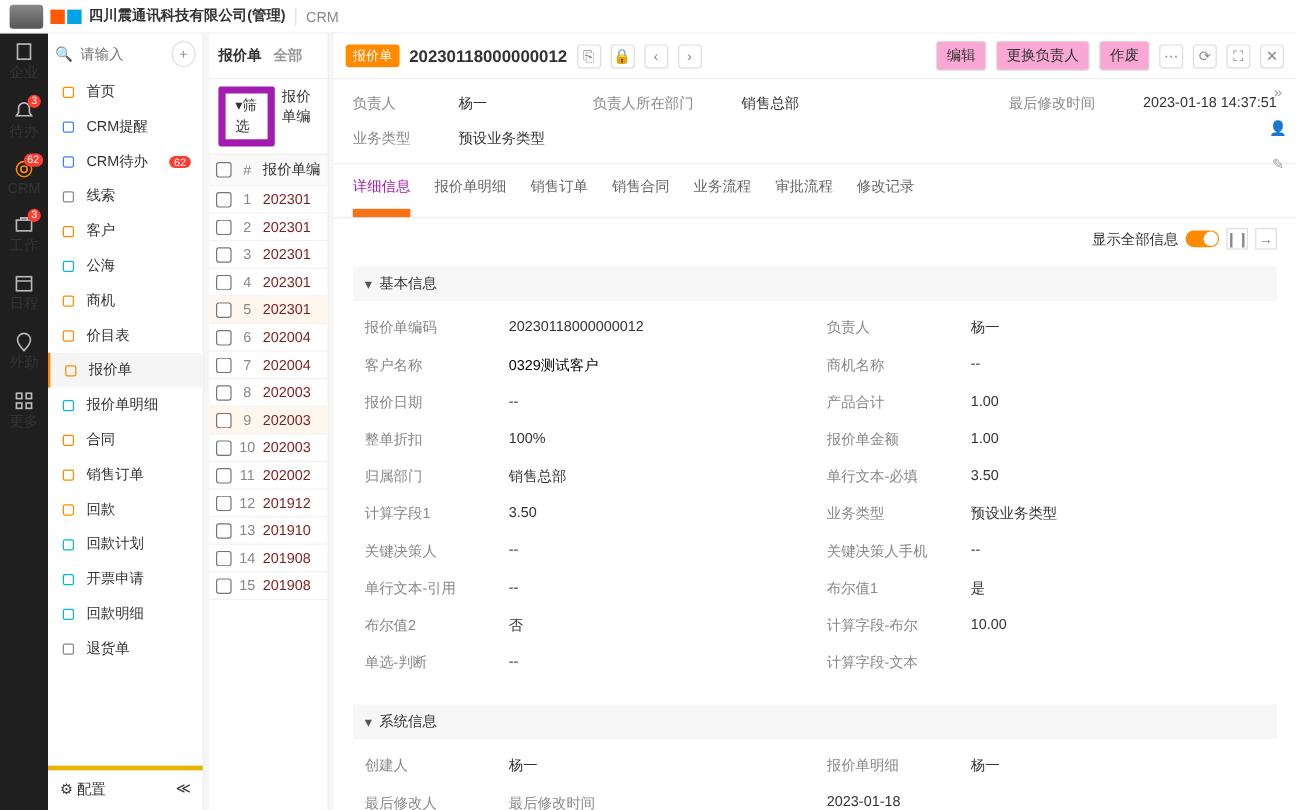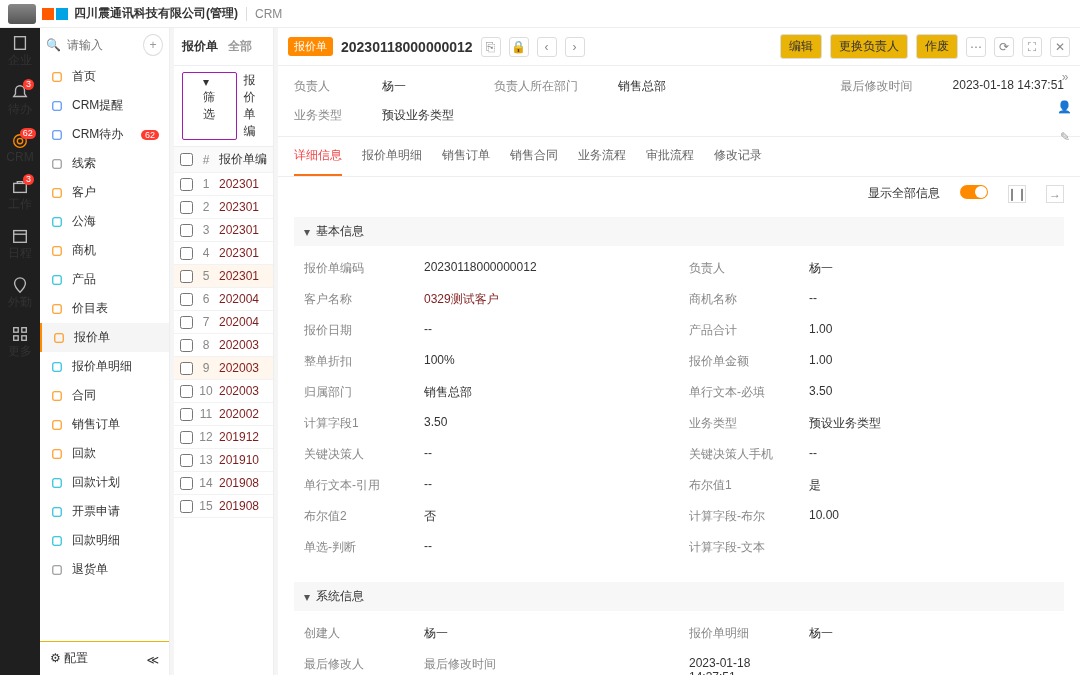--- a/index.html
+++ b/index.html
@@ -22,57 +22,57 @@
 .sb-search input{flex:1;border:none;outline:none;color:#999;width:70px}
 .sb-search .plus{width:22px;height:22px;border:1px solid #ddd;border-radius:50%;display:flex;align-items:center;justify-content:center;color:#999;cursor:pointer}
 .sb-list{flex:1;overflow:auto}
 .sb-item{display:flex;align-items:center;padding:6px 10px;gap:8px;cursor:pointer;color:#555}
 .sb-item.active{background:#f5f5f5;border-left:2px solid #ff8a00}
 .sb-item .ico{width:14px;height:14px;display:inline-flex}
 .sb-item .ico svg{width:14px;height:14px;stroke:#ff8a00;fill:none;stroke-width:1.5}
 .sb-item.c-blue .ico svg{stroke:#3b82f6}
 .sb-item.c-teal .ico svg{stroke:#06b6d4}
 .sb-item.c-gray .ico svg{stroke:#888}
-.sb-bottom{padding:8px 10px;border-top:1px solid #eab308;display:flex;align-items:flex-end;justify-content:space-between;color:#888;cursor:pointer}
+.sb-bottom{padding:8px 10px;border-top:4px solid #eab308;display:flex;align-items:flex-start;justify-content:space-between;color:#888;cursor:pointer}
 .listcol{width:100px;border-right:1px solid #eee;display:flex;flex-direction:column}
 .listcol .tabs{display:flex;gap:10px;padding:10px 8px;border-bottom:1px solid #eee;font-weight:600}
 .listcol .tabs span{cursor:pointer}
 .listcol .filter{display:flex;gap:6px;padding:6px 8px;color:#888;border-bottom:1px solid #eee}
-.listcol .filter .fbtn{border:1px solid #a21caf;padding:2px 20px;border-radius:2px;cursor:pointer}
+.listcol .filter .fbtn{border:6px solid #a21caf;padding:2px 8px;border-radius:2px;cursor:pointer}
 .tbl{flex:1;overflow:hidden}
 .trow{display:flex;align-items:center;padding:4px 6px;border-bottom:1px solid #f2f2f2;gap:6px}
 .trow.hd{color:#888;background:#fafafa}
 .trow.sel{background:#fff6ee}
 .trow input{margin:0}
 .trow .n{width:14px;text-align:center;color:#888}
 .trow .code{color:#7f1d1d;overflow:hidden;text-overflow:ellipsis;white-space:nowrap;cursor:pointer}
 .detail{flex:1;position:relative;background:#fff}
 .dhdr{display:flex;align-items:center;padding:6px 10px;gap:8px;border-bottom:1px solid #eee}
 .tag{background:#ff8a00;color:#fff;padding:2px 6px;border-radius:3px;font-size:11px}
 .dhdr .docno{font-weight:700;font-size:14px}
 .dhdr .iconbtn{width:20px;height:20px;border:1px solid #ddd;border-radius:3px;display:flex;align-items:center;justify-content:center;cursor:pointer;color:#888}
 .dhdr .spacer{flex:1}
-.dhdr .btn{border:1px solid #ddd;padding:3px 8px;border-radius:3px;cursor:pointer;background:#eab308}
+.dhdr .btn{border:1px solid #ddd;padding:3px 8px;border-radius:3px;cursor:pointer;background:#f9a8d4}
 .summary{display:flex;padding:12px 16px;gap:40px;border-bottom:1px solid #eee}
 .summary .col{display:flex;flex-direction:column;gap:12px}
 .summary .lbl{color:#888}
 .summary .val{color:#333}
 .dtabs{display:flex;gap:20px;padding:0 16px;border-bottom:1px solid #eee}
 .dtabs .t{padding:10px 0;cursor:pointer;color:#666}
-.dtabs .t.active{color:#ef4444;border-bottom:2px solid #f97316}
-.bar{display:flex;justify-content:flex-end;gap:20px;padding:8px 16px}
+.dtabs .t.active{color:#a21caf;border-bottom:7px solid #f97316}
+.bar{display:flex;justify-content:flex-end;align-items:center;gap:6px;padding:8px 16px}
 .toggle{width:28px;height:14px;background:#ff8a00;border-radius:7px;position:relative}
 .toggle:after{content:"";position:absolute;right:1px;top:1px;width:12px;height:12px;background:#fff;border-radius:50%}
 .sqbtn{width:18px;height:18px;border:1px solid #ddd;display:flex;align-items:center;justify-content:center;cursor:pointer;color:#888}
 .sect{padding:6px 16px}
 .sect-hd{background:#f7f7f7;padding:6px 10px;display:flex;align-items:center;gap:6px;color:#555;cursor:pointer}
 .grid{display:grid;grid-template-columns:100px 1fr 100px 1fr;row-gap:14px;column-gap:20px;padding:14px 10px}
 .grid .k{color:#888}
 .grid .v{color:#333}
-.grid .v.link{color:#7f1d1d;cursor:pointer}
+.grid .v.link{color:#000000;cursor:pointer}
 .rpanel{position:absolute;right:6px;top:40px;display:flex;flex-direction:column;gap:12px}
 .rpanel div{width:18px;height:18px;color:#999;cursor:pointer;display:flex;align-items:center;justify-content:center}
 .divider{width:4px;background:#f5f5f5;cursor:col-resize}
 </style>
 </head>
 <body>
 
 <div class="topbar">
  <div class="avatar"></div>
  <div class="logo-sq a"></div>
@@ -192,28 +192,20 @@
           </span>
           <span>公海</span>
         </div>
         <div class="sb-item ">
           <span class="ico">
             <svg viewBox="0 0 20 20">
               <rect x="4" y="4" width="12" height="12" rx="2"></rect>
             </svg>
           </span>
           <span>商机</span>
-        </div>
-        <div class="sb-item c-teal">
-          <span class="ico">
-            <svg viewBox="0 0 20 20">
-              <rect x="4" y="4" width="12" height="12" rx="2"></rect>
-            </svg>
-          </span>
-          <span>产品</span>
         </div>
         <div class="sb-item ">
           <span class="ico">
             <svg viewBox="0 0 20 20">
               <rect x="4" y="4" width="12" height="12" rx="2"></rect>
             </svg>
           </span>
           <span>价目表</span>
         </div>
         <div class="sb-item  active">

